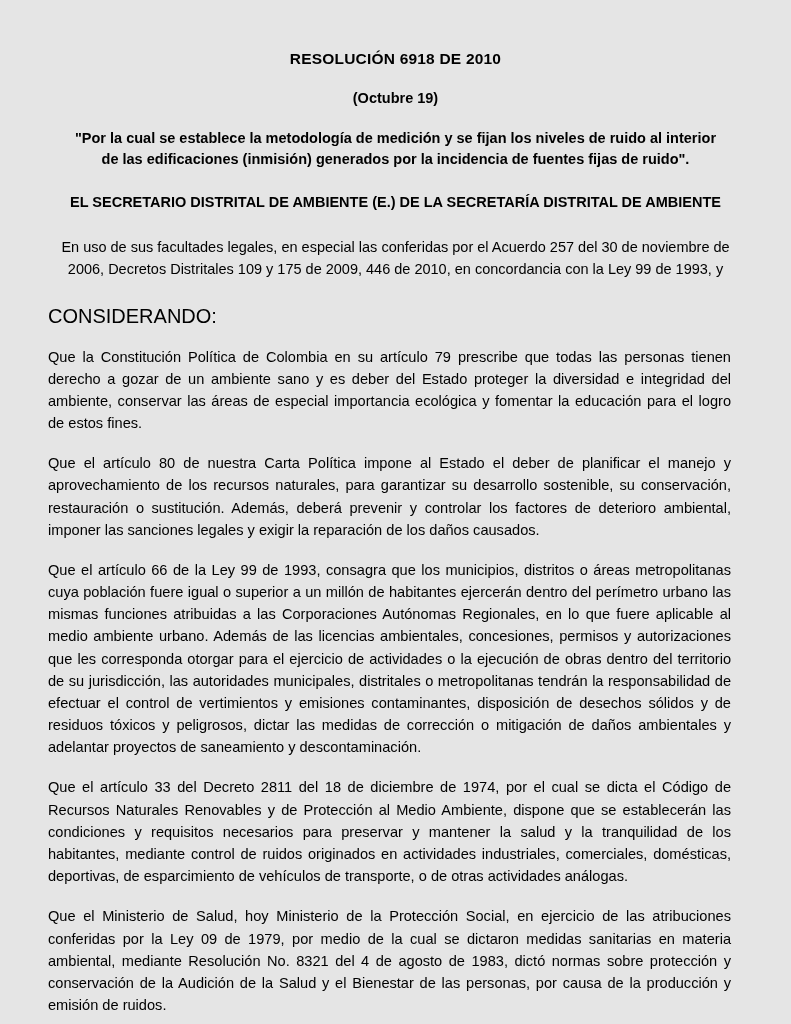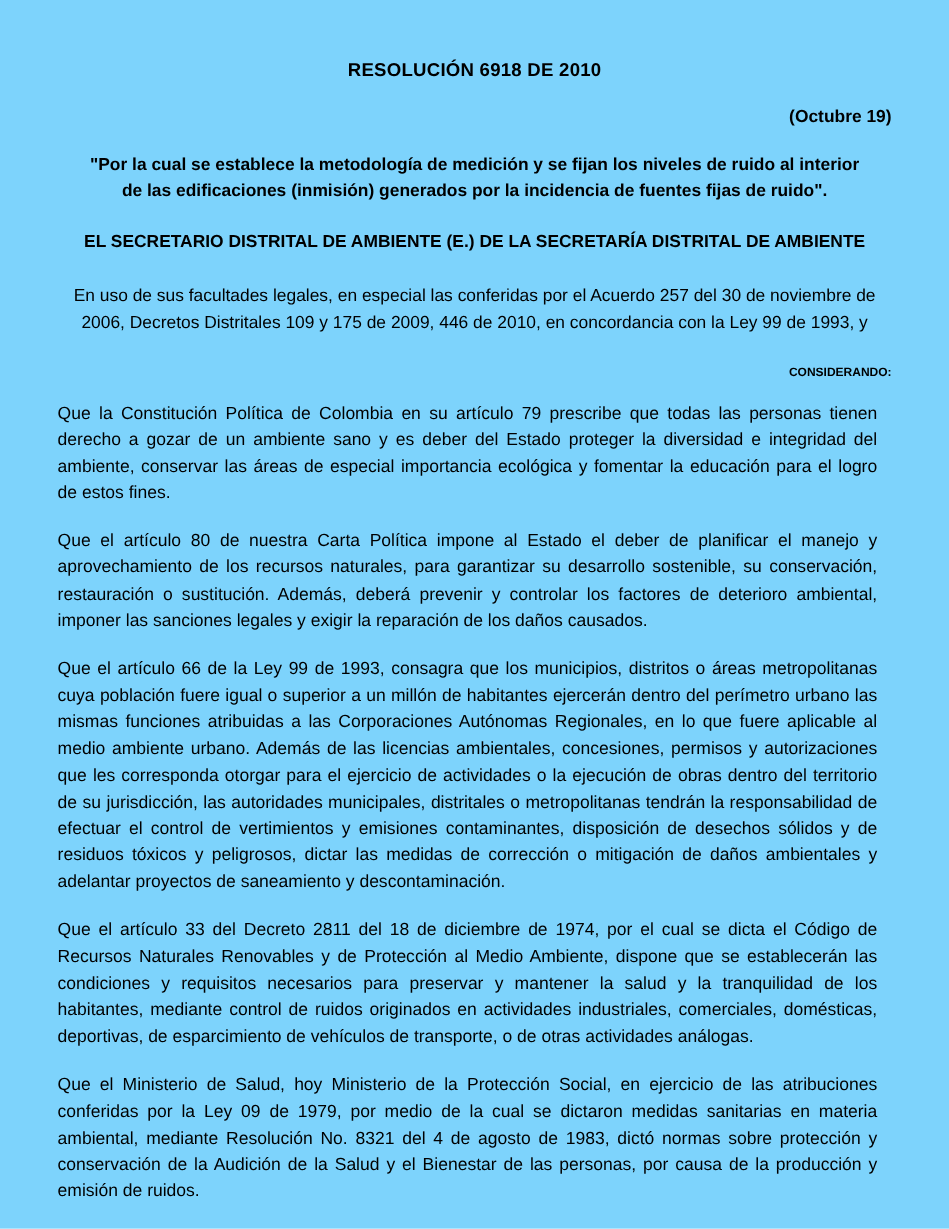--- a/index.html
+++ b/index.html
@@ -8,34 +8,34 @@
     background: #ffffff;
   }
   body {
     font-family: "Liberation Sans", sans-serif;
     color: #000000;
   }
   .page {
     width: 791px;
     height: 1024px;
     box-sizing: border-box;
-    background: #7dd3fc;
+    background: #e5e5e5;
     padding: 40px 48px 20px 48px;
     position: relative;
     overflow: hidden;
   }
   .doc-title {
     text-align: center;
     font-weight: bold;
     font-size: 15.5px;
     letter-spacing: 0.2px;
     margin: 10px 0 0 0;
   }
   .doc-subtitle {
-    text-align: right;
+    text-align: center;
     font-weight: bold;
     font-size: 14.5px;
     margin: 22px 0 0 0;
   }
   .doc-quote {
     text-align: center;
     font-weight: bold;
     font-size: 14.5px;
     line-height: 1.45;
     margin: 22px 20px 0 20px;
@@ -48,23 +48,23 @@
     margin: 22px 10px 0 10px;
   }
   .doc-authority {
     text-align: center;
     font-weight: normal;
     font-size: 14.5px;
     line-height: 1.5;
     margin: 24px 12px 0 12px;
   }
   .doc-considering {
-    text-align: right;
-    font-weight: bold;
-    font-size: 10px;
+    text-align: left;
+    font-weight: normal;
+    font-size: 20px;
     margin: 24px 0 0 0;
   }
   .body-para {
     text-align: justify;
     font-size: 14.6px;
     line-height: 1.52;
     margin: 18px 12px 0 0;
     hyphens: none;
   }
 </style>

